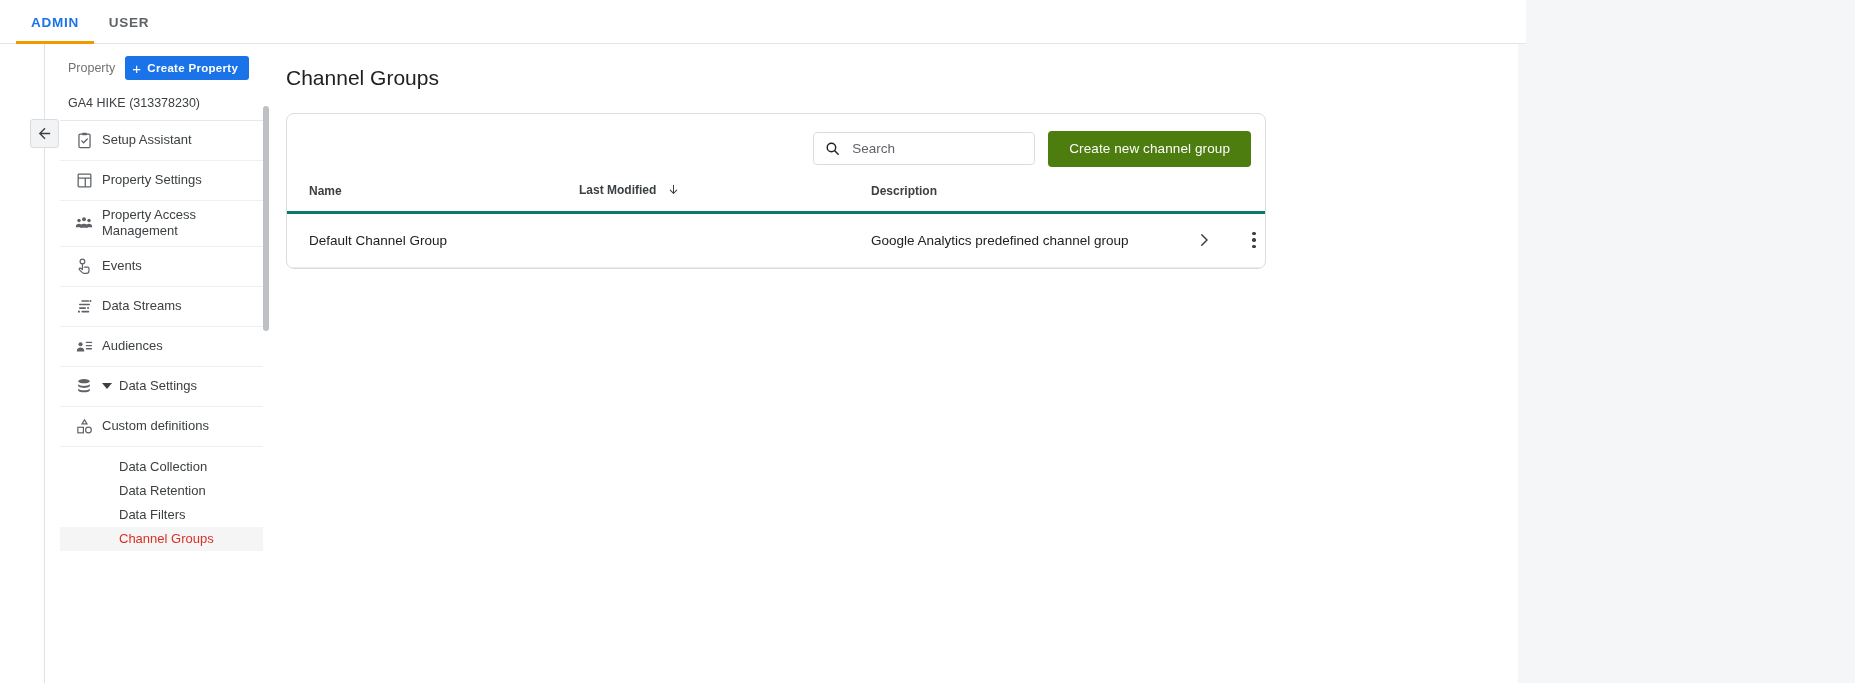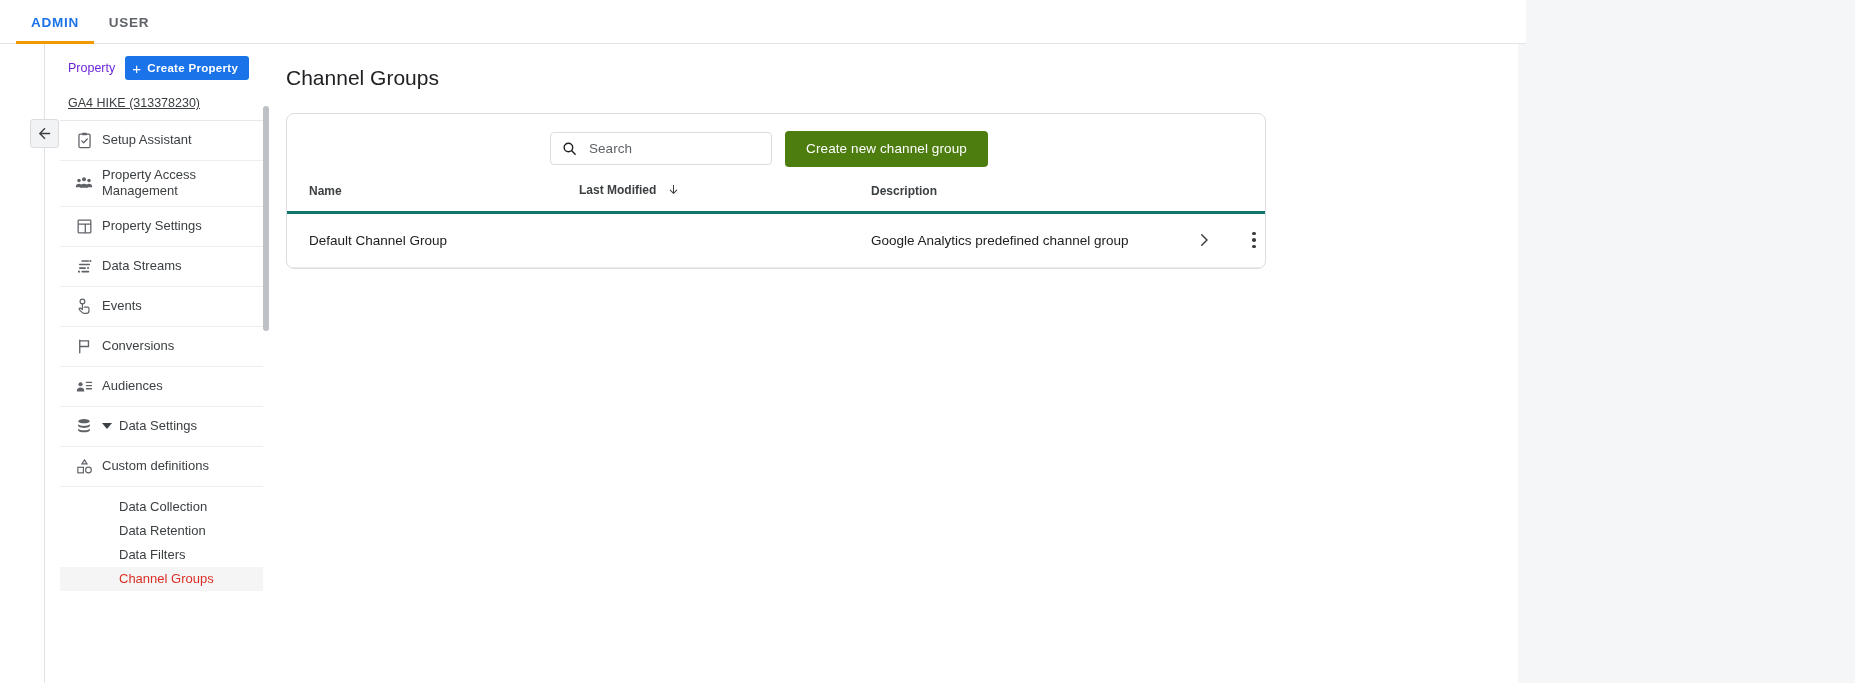--- a/index.html
+++ b/index.html
@@ -85,21 +85,21 @@
   }
   .nav-head {
     height: 48px;
     display: flex;
     align-items: center;
     padding-left: 8px;
     gap: 10px;
   }
   .prop-label {
     font-size: 12.5px;
-    color: #6d28d9;
+    color: #737373;
   }
   .create-prop-btn {
     display: inline-flex;
     align-items: center;
     gap: 6px;
     height: 24px;
     padding: 0 11px 0 7px;
     background: #1a73e8;
     color: #fff;
     border: none;
@@ -112,21 +112,20 @@
     white-space: nowrap;
   }
   .plus-ico { font-size: 15px; font-weight: 400; line-height: 1; }
 
   .prop-name {
     padding: 4px 0 10px 8px;
     font-size: 12.5px;
     color: #3c4043;
     border-bottom: 1px solid #e6e8ea;
     margin-right: 0;
-    text-decoration: underline;
   }
 
   .nav-item {
     display: flex;
     align-items: center;
     min-height: 40px;
     padding: 6px 8px 6px 14px;
     gap: 8px;
     border-bottom: 1px solid #edeff1;
     cursor: pointer;
@@ -194,21 +193,21 @@
     width: 980px;
     border: 1px solid #dadce0;
     border-radius: 8px;
     background: #fff;
     overflow: hidden;
   }
   .card-toolbar {
     height: 69px;
     display: flex;
     align-items: center;
-    justify-content: center;
+    justify-content: flex-end;
     padding: 0 14px 0 0;
     gap: 13px;
   }
   .search-box {
     display: flex;
     align-items: center;
     width: 222px;
     height: 33px;
     border: 1px solid #dadce0;
     border-radius: 4px;
@@ -325,76 +324,67 @@
         <rect x="5" y="4" width="14" height="17" rx="1.5"></rect>
         <rect x="9" y="2.2" width="6" height="3.2" rx="1" fill="#5f6368" stroke="none"></rect>
         <path d="M8.5 12.5l2.4 2.4 4.6-4.8" stroke-linecap="round" stroke-linejoin="round"></path>
       </svg>
     </span>
     <span class="lbl">Setup Assistant</span>
   </div>
 
   <div class="nav-item">
     <span class="ico">
+      <svg width="19" height="19" viewBox="0 0 24 24" fill="none" stroke="#5f6368" stroke-width="1.6">
+        <rect x="4" y="4" width="16" height="16" rx="1"></rect>
+        <path d="M4 9h16M13 9v11"></path>
+      </svg>
+    </span>
+    <span class="lbl">Property Settings</span>
+  </div>
+
+  <div class="nav-item">
+    <span class="ico">
       <svg width="20" height="20" viewBox="0 0 24 24" fill="#5f6368">
         <circle cx="6" cy="9" r="2.1"></circle>
           <circle cx="12" cy="7.6" r="2.4"></circle>
           <circle cx="18" cy="9" r="2.1"></circle>
         <path d="M2.2 16.2c0-2.1 1.8-3.3 3.8-3.3s3.8 1.2 3.8 3.3v.9H2.2v-.9z"></path>
         <path d="M14.2 16.2c0-2.1 1.8-3.3 3.8-3.3s3.8 1.2 3.8 3.3v.9h-7.6v-.9z"></path>
         <path d="M7.4 16.6c0-2.4 2-3.8 4.6-3.8s4.6 1.4 4.6 3.8v1.2H7.4v-1.2z"></path>
       </svg>
     </span>
     <span class="lbl">Property Access Management</span>
   </div>
 
   <div class="nav-item">
     <span class="ico">
-      <svg width="19" height="19" viewBox="0 0 24 24" fill="none" stroke="#5f6368" stroke-width="1.6">
-        <rect x="4" y="4" width="16" height="16" rx="1"></rect>
-        <path d="M4 9h16M13 9v11"></path>
-      </svg>
-    </span>
-    <span class="lbl">Property Settings</span>
+      <svg width="19" height="19" viewBox="0 0 24 24" fill="none" stroke="#5f6368" stroke-width="1.5">
+        <circle cx="9.4" cy="5.6" r="3"></circle>
+        <path d="M9.4 8.6v7.3l-2.1-1.6c-.7-.5-1.7-.3-2 .5-.2.5 0 1 .4 1.4l3.6 3.6c.5.5 1.2.8 1.9.8h3.4c1.7 0 3-1.3 3-3v-3.4c0-.8-.6-1.4-1.4-1.4h-4.4" stroke-linecap="round" stroke-linejoin="round"></path>
+      </svg>
+    </span>
+    <span class="lbl">Events</span>
   </div>
 
   <div class="nav-item">
     <span class="ico">
       <svg width="19" height="19" viewBox="0 0 24 24" fill="#5f6368">
         <rect x="8" y="4" width="10" height="2" rx="1"></rect>
         <circle cx="19.5" cy="5" r="1.3"></circle>
         <rect x="5" y="8.5" width="14" height="2" rx="1"></rect>
         <rect x="5" y="13" width="9" height="2" rx="1"></rect>
         <circle cx="16.5" cy="14" r="1.3"></circle>
         <rect x="8" y="17.5" width="10" height="2" rx="1"></rect>
         <circle cx="5" cy="18.5" r="1.3"></circle>
       </svg>
     </span>
     <span class="lbl">Data Streams</span>
   </div>
 
-  <div class="nav-item">
-    <span class="ico">
-      <svg width="19" height="19" viewBox="0 0 24 24" fill="none" stroke="#5f6368" stroke-width="1.5">
-        <circle cx="9.4" cy="5.6" r="3"></circle>
-        <path d="M9.4 8.6v7.3l-2.1-1.6c-.7-.5-1.7-.3-2 .5-.2.5 0 1 .4 1.4l3.6 3.6c.5.5 1.2.8 1.9.8h3.4c1.7 0 3-1.3 3-3v-3.4c0-.8-.6-1.4-1.4-1.4h-4.4" stroke-linecap="round" stroke-linejoin="round"></path>
-      </svg>
-    </span>
-    <span class="lbl">Events</span>
-  </div>
-
-  <div class="nav-item">
-    <span class="ico">
-      <svg width="19" height="19" viewBox="0 0 24 24" fill="none" stroke="#5f6368" stroke-width="1.7">
-        <path d="M6 4v16" stroke-linecap="round"></path>
-        <path d="M6 4.8h11v7.2H6"></path>
-      </svg>
-    </span>
-    <span class="lbl">Conversions</span>
-  </div>
 
   <div class="nav-item">
     <span class="ico">
       <svg width="19" height="19" viewBox="0 0 24 24" fill="#5f6368">
         <circle cx="7" cy="9.2" r="2.6"></circle>
         <path d="M2.4 17.2c0-2.6 2.2-4 4.6-4s4.6 1.4 4.6 4v1H2.4v-1z"></path>
         <rect x="13.6" y="6" width="8" height="1.7" rx=".85"></rect>
         <rect x="13.6" y="10" width="8" height="1.7" rx=".85"></rect>
         <rect x="13.6" y="14" width="8" height="1.7" rx=".85"></rect>
       </svg>

